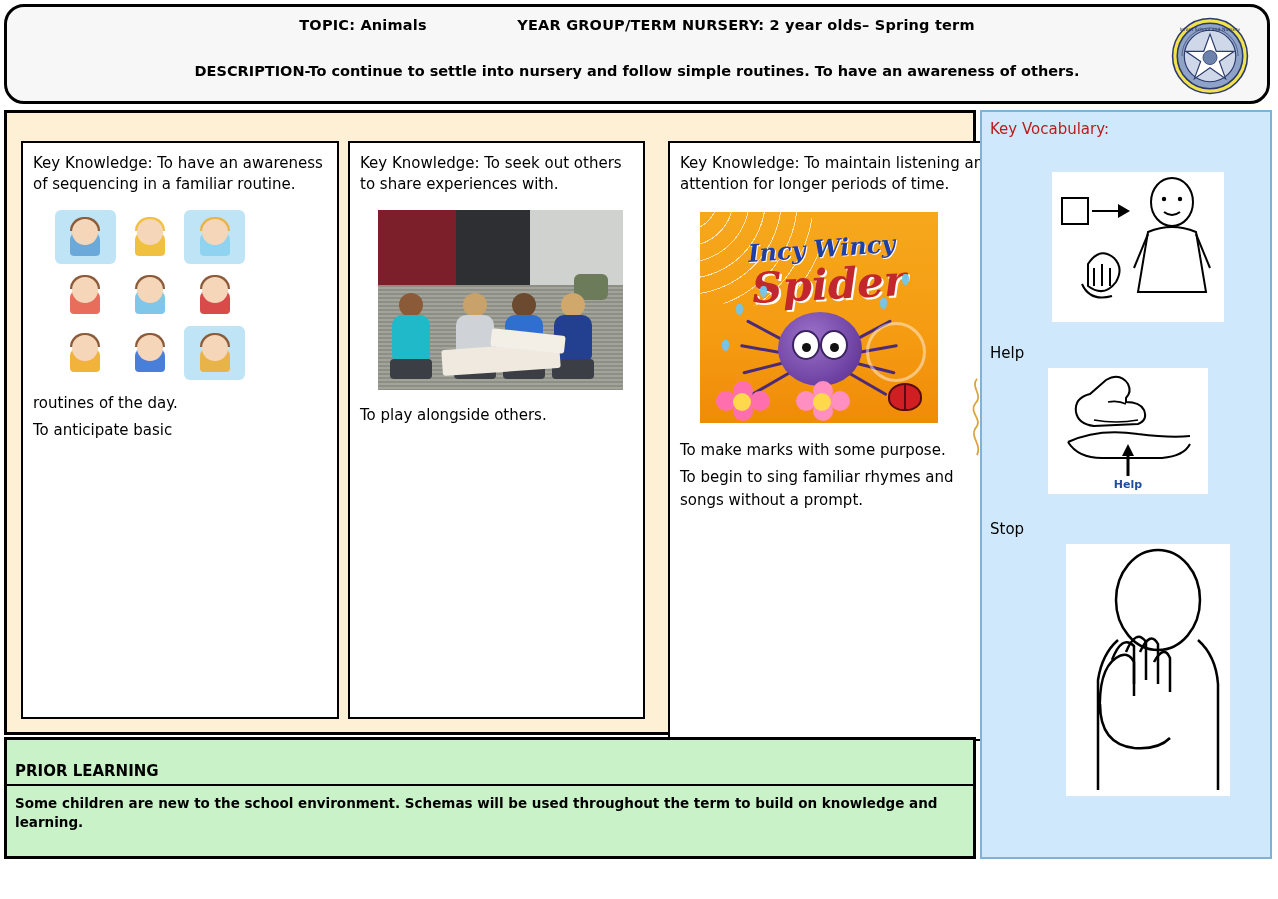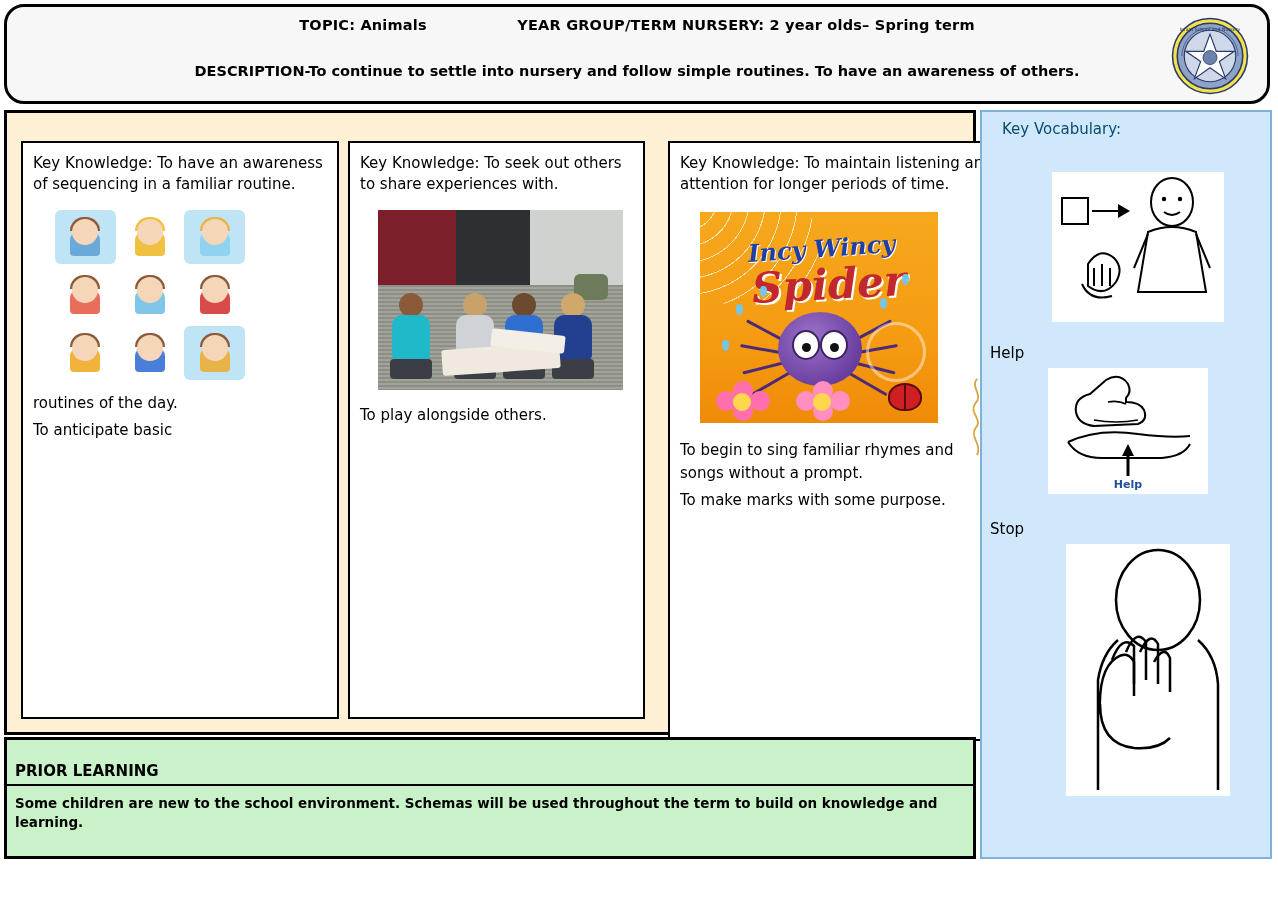--- a/index.html
+++ b/index.html
@@ -387,22 +387,22 @@
     left: 980px;
     top: 110px;
     width: 292px;
     height: 749px;
     background: #cfe8fb;
     border: 2px solid #7fb2d8;
     box-sizing: border-box;
   }
   .vocab-title {
     font-size: 15px;
-    color: #0c4a6e;
-    padding: 8px 0 0 20px;
+    color: #b91c1c;
+    padding: 8px 0 0 8px;
   }
   .vocab-label {
     font-size: 15px;
     color: #000;
     padding-left: 8px;
   }
   .sign-card {
     background: #ffffff;
     margin: 6px auto 0 auto;
     position: relative;
@@ -604,22 +604,22 @@
           <span class="bc-petal" style="left:34px; top:10px; background:#ff8fc0;"></span>
           <span class="bc-petal" style="left:17px; top:0px; background:#ff8fc0;"></span>
           <span class="bc-petal" style="left:17px; top:20px; background:#ff8fc0;"></span>
           <span class="bc-center"></span>
         </div>
         <div class="bc-lady"></div>
         <div class="bc-watermark"></div>
       </div>
 
       <div class="kk-body">
+        <p>To make marks with some purpose.</p>
         <p>To begin to sing familiar rhymes and songs without a prompt.</p>
-        <p>To make marks with some purpose.</p>
       </div>
     </div>
   </div>
 
   <div class="prior">
     <div class="prior-title">PRIOR LEARNING</div>
     <div class="prior-rule"></div>
     <div class="prior-text">Some children are new to the school environment. Schemas will be used throughout the term to build on knowledge and learning.</div>
   </div>
 

